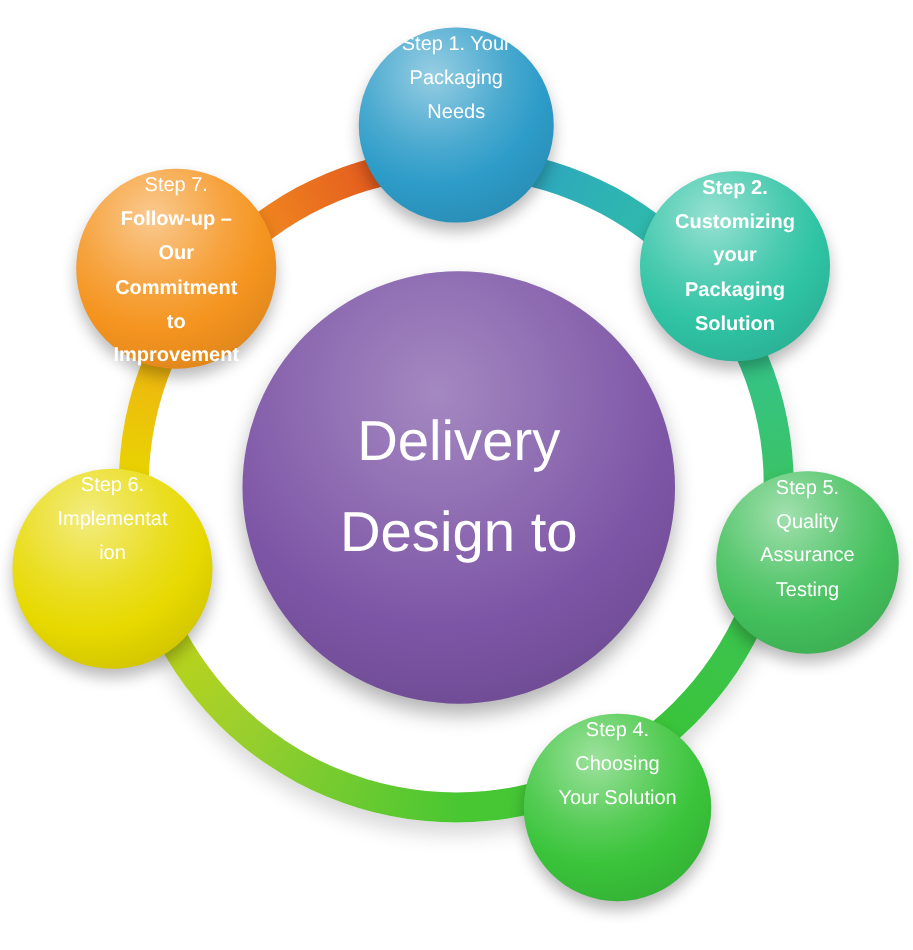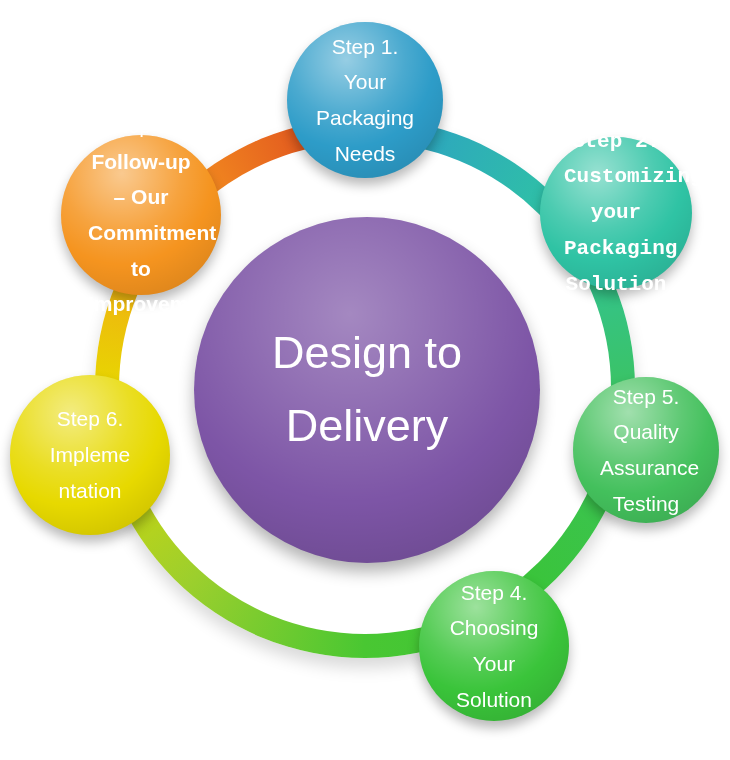--- a/index.html
+++ b/index.html
@@ -62,32 +62,32 @@
     background: radial-gradient(circle at 38% 24%,
       rgba(255,255,255,0.50) 0%,
       rgba(255,255,255,0.14) 38%,
       rgba(255,255,255,0.00) 58%,
       rgba(0,0,0,0.16) 100%);
   }
   .bubble-label {
     position: absolute;
     inset: 0;
     display: flex;
-    align-items: center;
+    align-items: flex-start;
     justify-content: center;
     text-align: center;
     color: #ffffff;
-    font-size: 21px;
+    font-size: 16px;
     line-height: 1.7;
   }
   .lbl { display: inline-block; }
   .bold { font-weight: 700; }
 
   .step-1 { left: 287px; top: 22px;  width: 156px; height: 156px; }
-  .step-2 { left: 540px; top: 137px; width: 152px; height: 152px; font-family: Liberation Mono, monospace; }
+  .step-2 { left: 512px; top: 137px; width: 152px; height: 152px; }
   .step-3 { left: 573px; top: 377px; width: 146px; height: 146px; }
   .step-4 { left: 419px; top: 571px; width: 150px; height: 150px; }
   .step-5 { left: 165px; top: 565px; width: 152px; height: 152px; }
   .step-6 { left: 10px;  top: 375px; width: 160px; height: 160px; }
   .step-7 { left: 61px;  top: 135px; width: 160px; height: 160px; }
 
   .w100 { width: 100px; }
   .w104 { width: 104px; }
   .w92  { width: 92px; }
   .w90  { width: 90px; overflow-wrap: anywhere; }
@@ -168,19 +168,19 @@
 
   <div class="bubble step-7" style="background-color: rgb(245, 148, 31);">
     <div class="bubble-label">
       <span class="lbl w106"><span>Step 7. </span><span class="bold">Follow-up – Our Commitment to Improvement</span></span>
     </div>
   </div>
 
   <div class="center" style="background-color: rgb(125, 85, 166);">
     <div class="center-text">
       <div>
+        <span>Delivery</span>
         <span>Design to</span>
-        <span>Delivery</span>
       </div>
     </div>
   </div>
 
 </div>
 
 </body></html>

